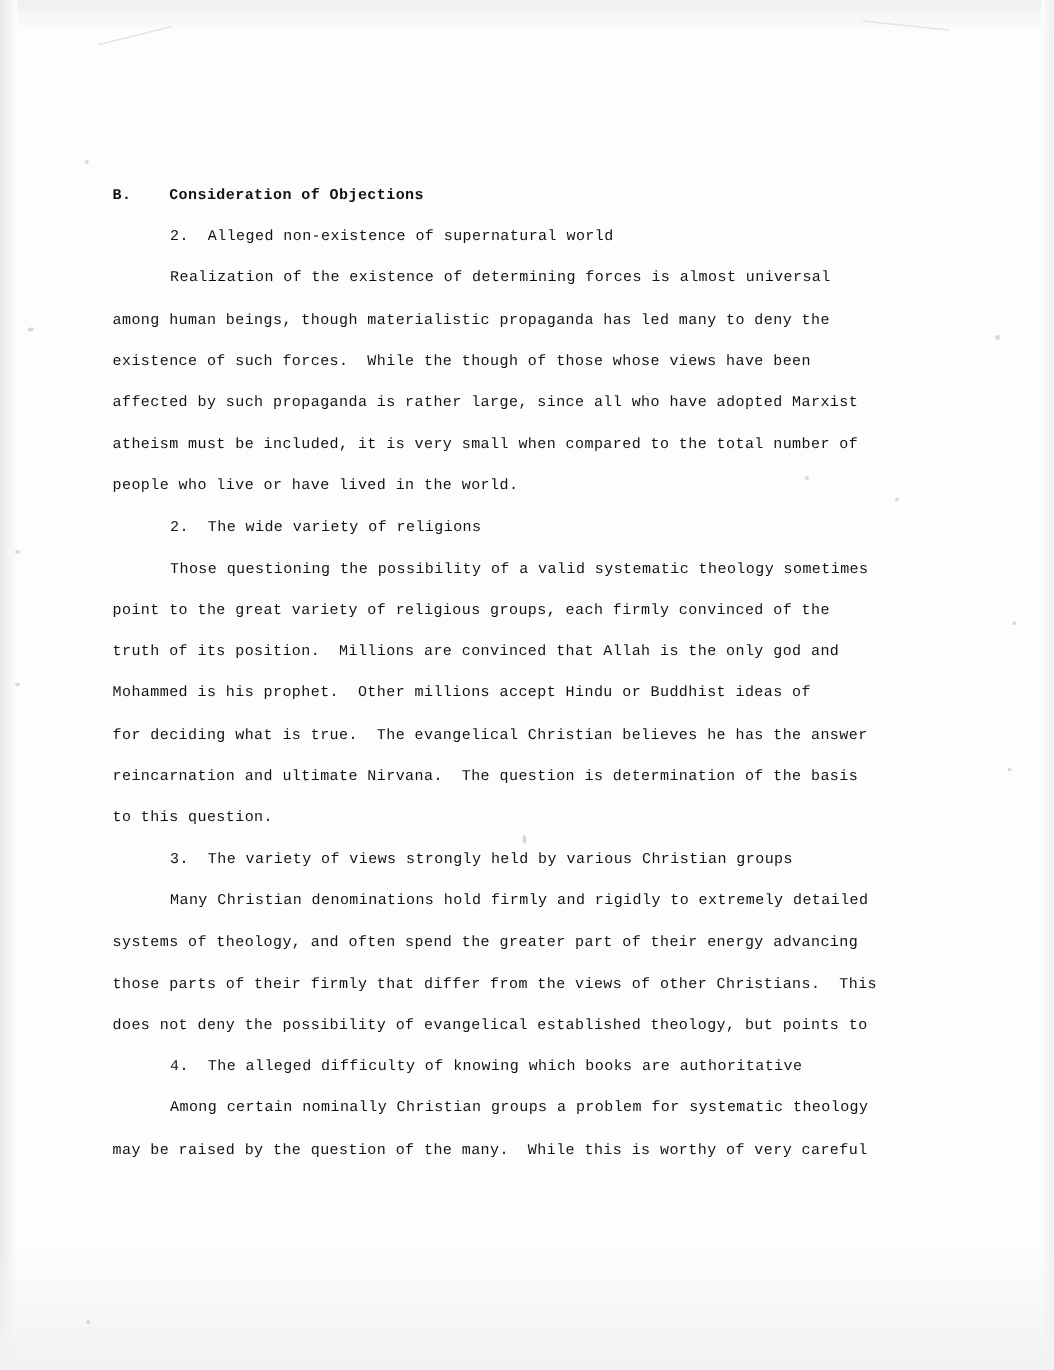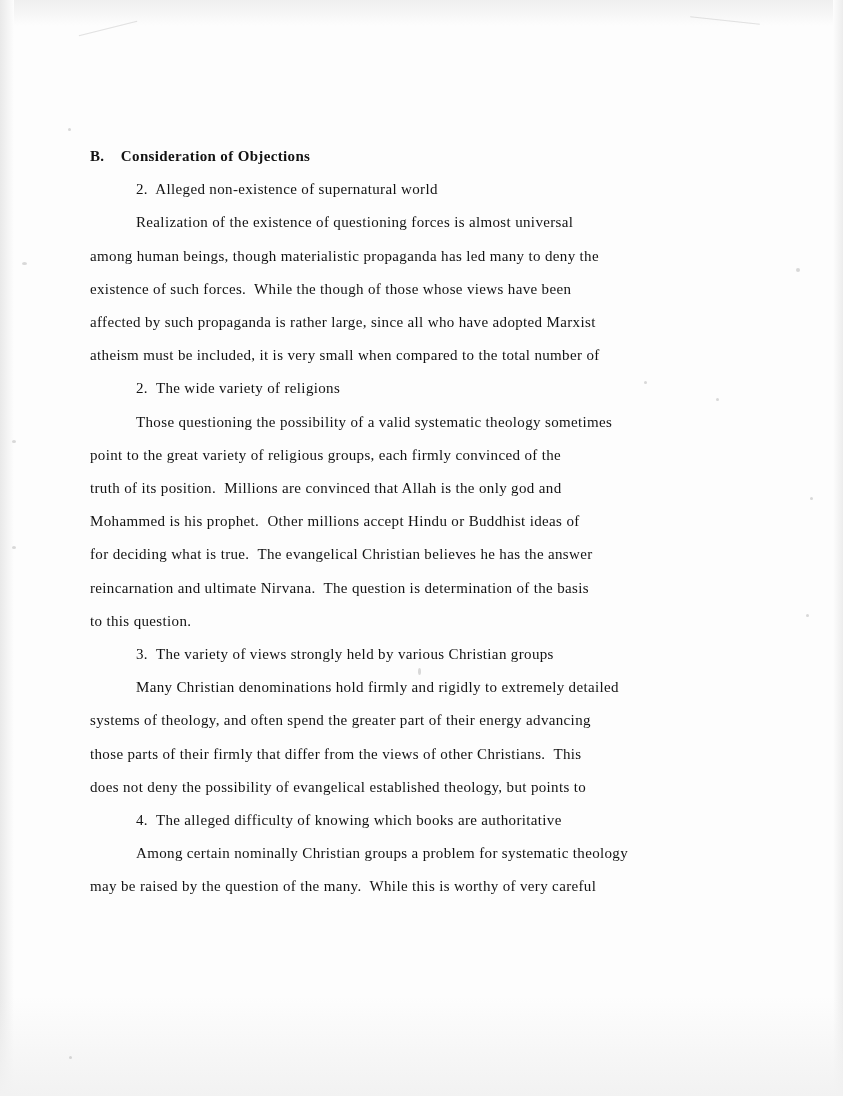--- a/index.html
+++ b/index.html
@@ -54,25 +54,25 @@
 
   .content {
     position: absolute;
     left: 90px;
     top: 140px;
     width: 690px;
   }
 
   .doc-line {
     color: #121212;
-    font-size: 15px;
+    font-size: 12px;
     letter-spacing: 0.35px;
     line-height: 33.2px;
     white-space: pre;
-    font-family: Liberation Serif, serif;
+    font-family: Liberation Mono, monospace;
   }
   .heading {
     font-weight: bold;
   }
   .indent-head {
     padding-left: 46px;
   }
   .indent-para {
     padding-left: 46px;
   }
@@ -107,25 +107,26 @@
   <div class="content">
 
     <div>
       <div class="doc-line heading flush">B.    Consideration of Objections</div>
     </div>
 
     <div>
       <div class="doc-line indent-head">2.  Alleged non-existence of supernatural world</div>
     </div>
     <div>
-      <div class="doc-line indent-para">Realization of the existence of questioning forces is almost universal</div>
+      <div class="doc-line indent-para">Realization of the existence of determining forces is almost universal</div>
       <div class="doc-line flush">among human beings, though materialistic propaganda has led many to deny the</div>
       <div class="doc-line flush">existence of such forces.  While the though of those whose views have been</div>
       <div class="doc-line flush">affected by such propaganda is rather large, since all who have adopted Marxist</div>
       <div class="doc-line flush">atheism must be included, it is very small when compared to the total number of</div>
+      <div class="doc-line flush">people who live or have lived in the world.</div>
     </div>
 
     <div>
       <div class="doc-line indent-head">2.  The wide variety of religions</div>
     </div>
     <div>
       <div class="doc-line indent-para">Those questioning the possibility of a valid systematic theology sometimes</div>
       <div class="doc-line flush">point to the great variety of religious groups, each firmly convinced of the</div>
       <div class="doc-line flush">truth of its position.  Millions are convinced that Allah is the only god and</div>
       <div class="doc-line flush">Mohammed is his prophet.  Other millions accept Hindu or Buddhist ideas of</div>

